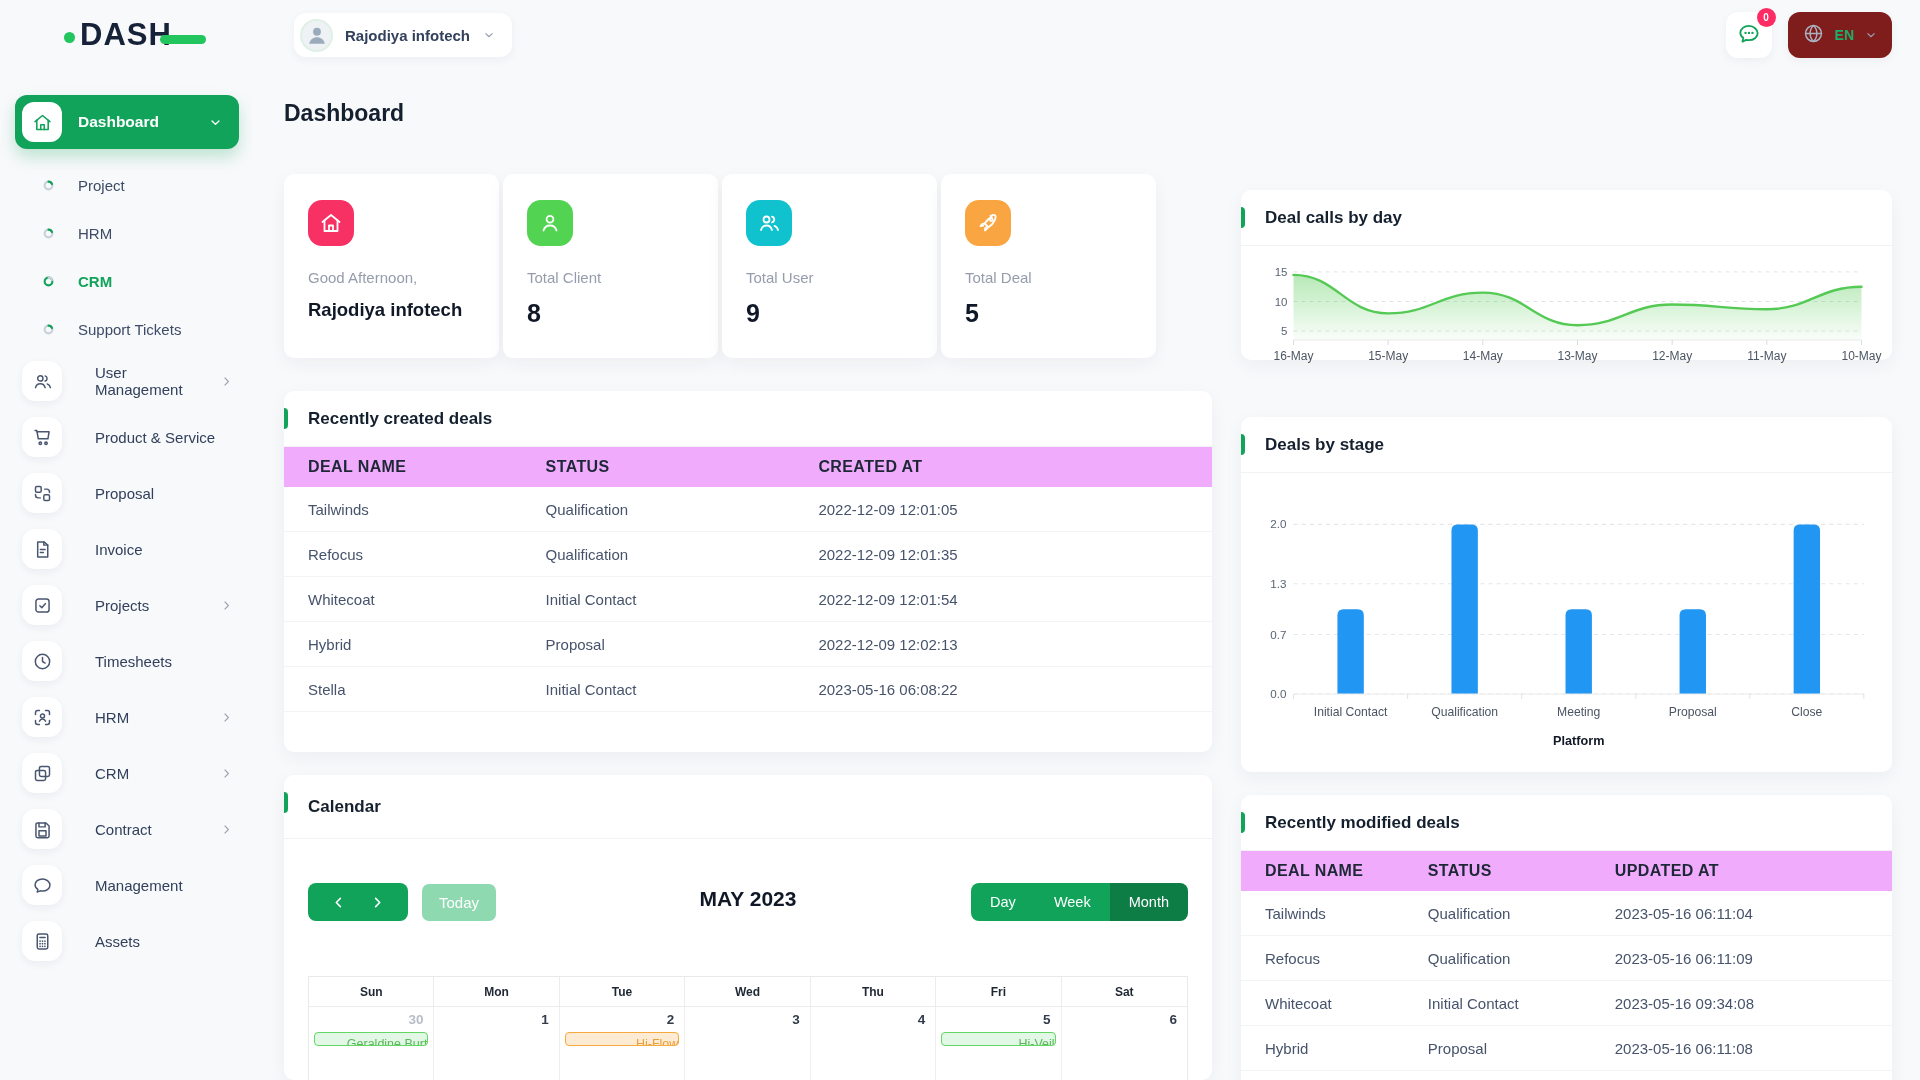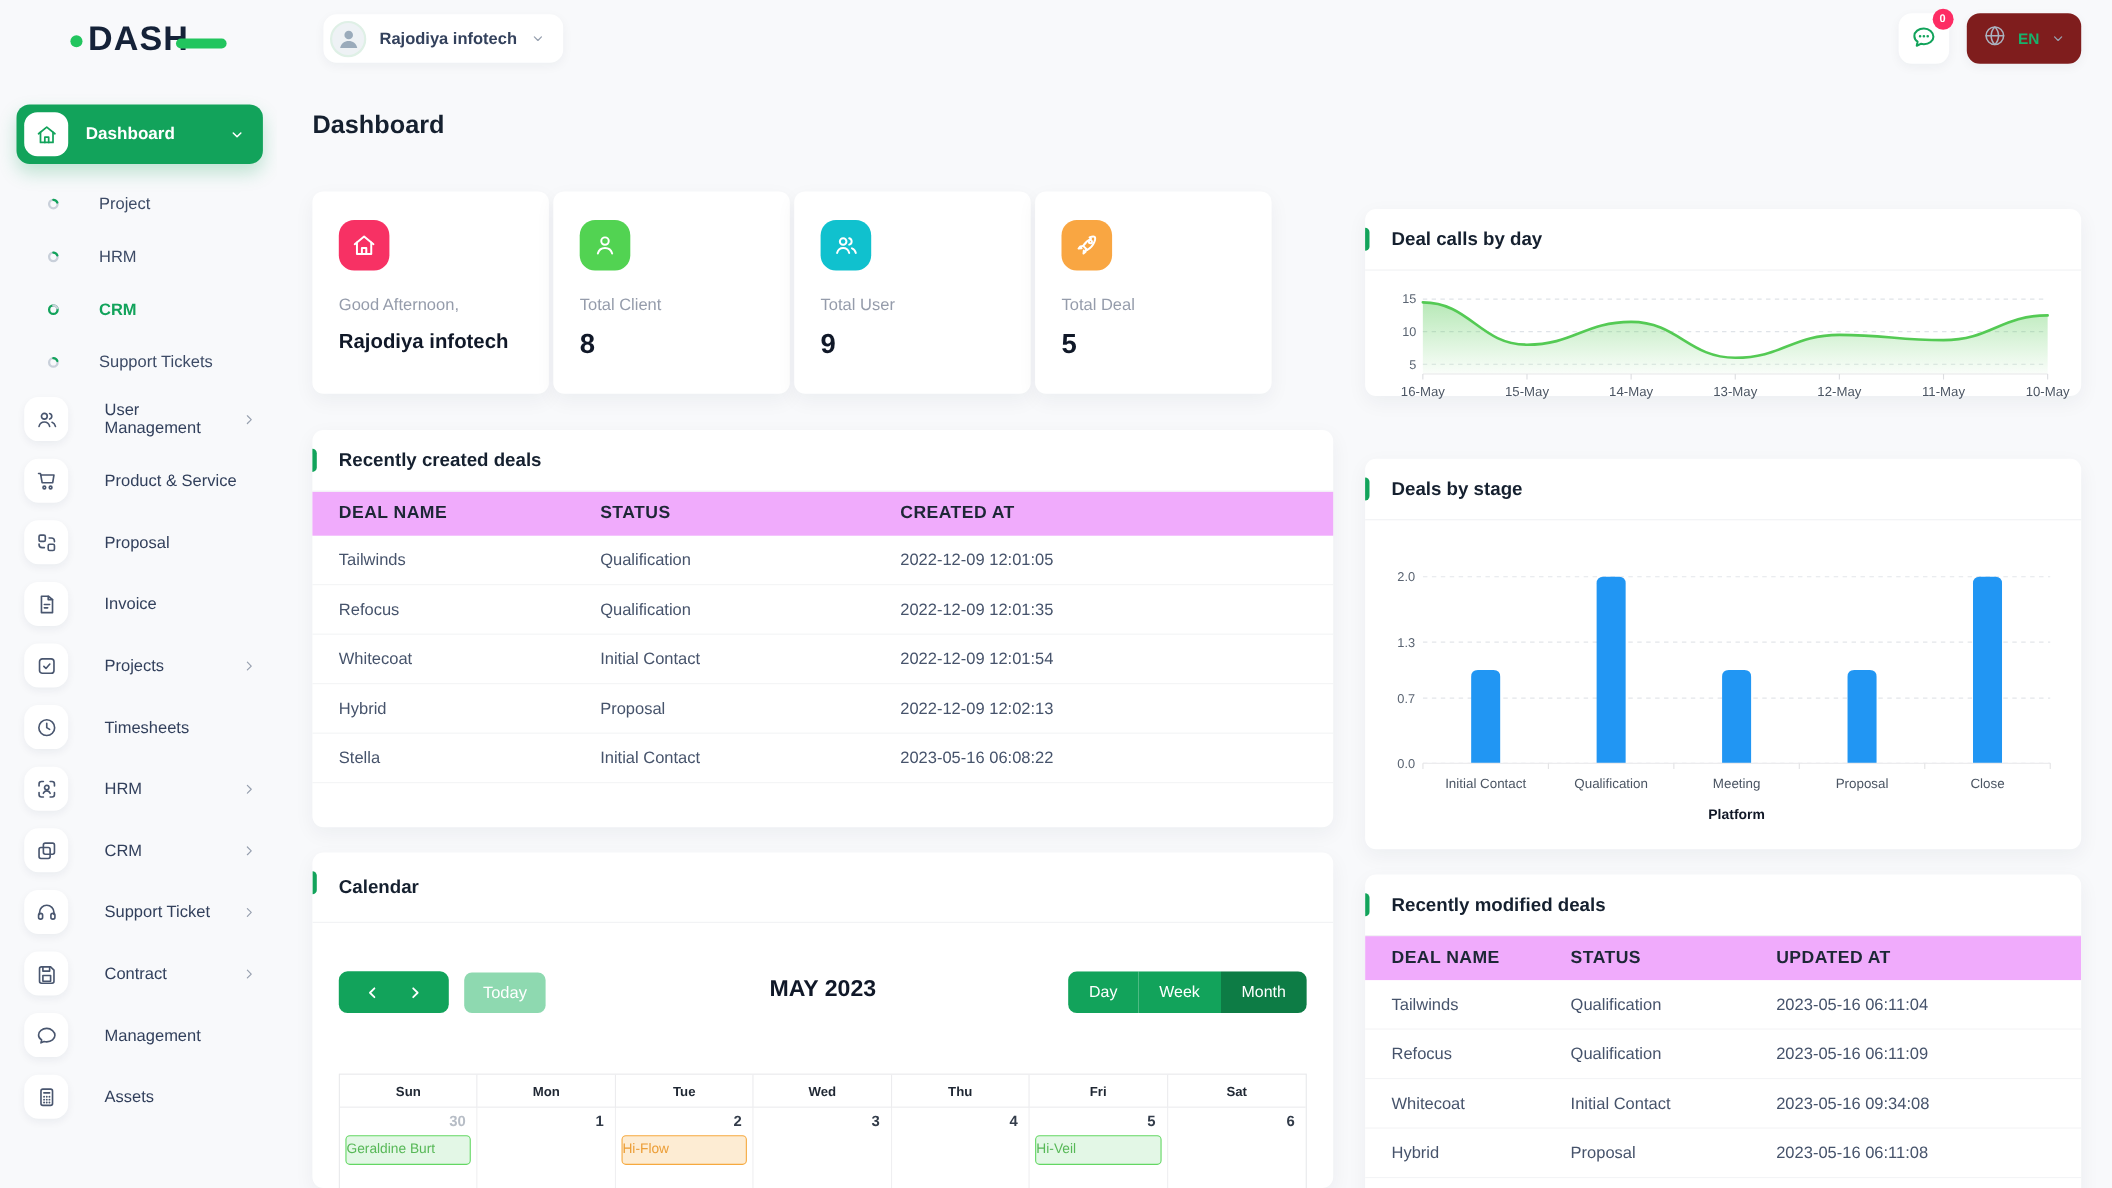--- a/index.html
+++ b/index.html
@@ -30,21 +30,21 @@
   .chev { color:#97a0af; display:inline-flex; }
 
   
   .sidebar { position:absolute; top:70px; left:0; bottom:0; width:252px; padding:25px 13px 0 15px; overflow:hidden; }
   .dash-btn { height:54px; background:#12a35b; border-radius:12px; display:flex; align-items:center;
     padding:0 16px 0 7px; color:#fff; cursor:pointer; box-shadow:0 8px 16px rgba(18,163,91,.25); }
   .dash-tile { width:40px; height:40px; background:#fff; border-radius:12px; display:grid; place-items:center; color:#12a35b; }
   .dash-lbl { margin-left:16px; font-size:15.5px; font-weight:700; }
   .dash-btn .chev { margin-left:auto; color:#fff; }
   .sub-items { padding:12px 0 4px; }
-  .sub-item { display:flex; align-items:center; height:48px; padding-left:28px; gap:36px;
+  .sub-item { display:flex; align-items:center; height:48px; padding-left:28px; gap:24px;
     font-size:15px; color:#3d4b66; cursor:pointer; }
   .sub-item.active { color:#12a35b; font-weight:700; }
   .nav-item { height:48px; margin-bottom:8px; display:flex; align-items:center; padding:0 6px 0 7px;
     cursor:pointer; position:relative;gap:16px; }
   .nav-tile { width:40px; height:40px; background:#fff; border-radius:13px; display:grid; place-items:center;
     color:#49566f; box-shadow:0 3px 8px rgba(20,30,60,.06); flex:none; }
   .nav-lbl { margin-left:17px; font-size:15px; color:#32405c; }
   .nav-item .chev { margin-left:auto; }
 
   
@@ -91,21 +91,21 @@
   .view-btn.active { background:#0d7c45; }
   .cal-grid { margin:55px 24px 0; border:1px solid #e8e9eb; }
   .cal-days, .cal-week { display:grid; grid-template-columns:repeat(7,1fr); }
   .cal-day-h { height:30px; line-height:30px; text-align:center; font-size:12px; font-weight:700;
     color:#1f2733; border-right:1px solid #ececee; border-bottom:1px solid #ececee; }
   .cal-day-h:last-child { border-right:none; }
   .cal-cell { height:150px; border-right:1px solid #efeff1; padding:2px 5px; }
   .cal-cell:last-child { border-right:none; }
   .cal-date { text-align:right; padding:3px 5px 2px; font-size:13.5px; font-weight:600; color:#333c4a; }
   .cal-date.muted { color:#b7bdc6; }
-  .event { margin-top:3px; height:27px; line-height:23px; text-align:left; font-size:12.5px;
+  .event { margin-top:3px; height:14px; line-height:23px; text-align:right; font-size:12.5px;
     border-radius:4px; border:1px solid; cursor:pointer; overflow:hidden; white-space:nowrap; }
   .event.green { background:#e3f7e6; border-color:#63d763; color:#57b857; }
   .event.orange { background:#fdecd3; border-color:#f6a93f; color:#ec9e37; }
 
   .calls-card { margin-top:120px; height:170px; }
   .chart-wrap { padding:8px 18px 0 12px; }
   .stage-card { margin-top:57px; height:355px; }
   .modified-card { margin-top:23px; height:340px; overflow:hidden; }
 
   svg.chart { display:block; width:100%; overflow:visible; }
@@ -294,35 +294,20 @@
         </span>
       </div>
       <div class="nav-item">
         <span class="nav-tile">
           <svg viewBox="0 0 24 24" width="21" height="21" fill="none" stroke="currentColor" stroke-width="1.7" stroke-linecap="round" stroke-linejoin="round">
             <rect x="8.5" y="4" width="11.5" height="11.5" rx="2"></rect>
             <rect x="4" y="8.5" width="11.5" height="11.5" rx="2"></rect>
           </svg>
         </span>
         <span class="nav-lbl">CRM</span>
-        <span class="chev">
-          <svg viewBox="0 0 24 24" width="13" height="13" fill="none" stroke="currentColor" stroke-width="2" stroke-linecap="round" stroke-linejoin="round">
-            <path d="M9 5.5 15.5 12 9 18.5"></path>
-          </svg>
-        </span>
-      </div>
-      <div class="nav-item">
-        <span class="nav-tile">
-          <svg viewBox="0 0 24 24" width="21" height="21" fill="none" stroke="currentColor" stroke-width="1.7" stroke-linecap="round" stroke-linejoin="round">
-            <path d="M4.5 14v-2a7.5 7.5 0 0 1 15 0v2"></path>
-            <rect x="3.5" y="13" width="4.2" height="6" rx="2"></rect>
-            <rect x="16.3" y="13" width="4.2" height="6" rx="2"></rect>
-          </svg>
-        </span>
-        <span class="nav-lbl">Support Ticket</span>
         <span class="chev">
           <svg viewBox="0 0 24 24" width="13" height="13" fill="none" stroke="currentColor" stroke-width="2" stroke-linecap="round" stroke-linejoin="round">
             <path d="M9 5.5 15.5 12 9 18.5"></path>
           </svg>
         </span>
       </div>
       <div class="nav-item">
         <span class="nav-tile">
           <svg viewBox="0 0 24 24" width="21" height="21" fill="none" stroke="currentColor" stroke-width="1.7" stroke-linecap="round" stroke-linejoin="round">
             <path d="M4.5 6.5a2 2 0 0 1 2-2H16l3.5 3.5v11.5a2 2 0 0 1-2 2h-11a2 2 0 0 1-2-2z"></path>

